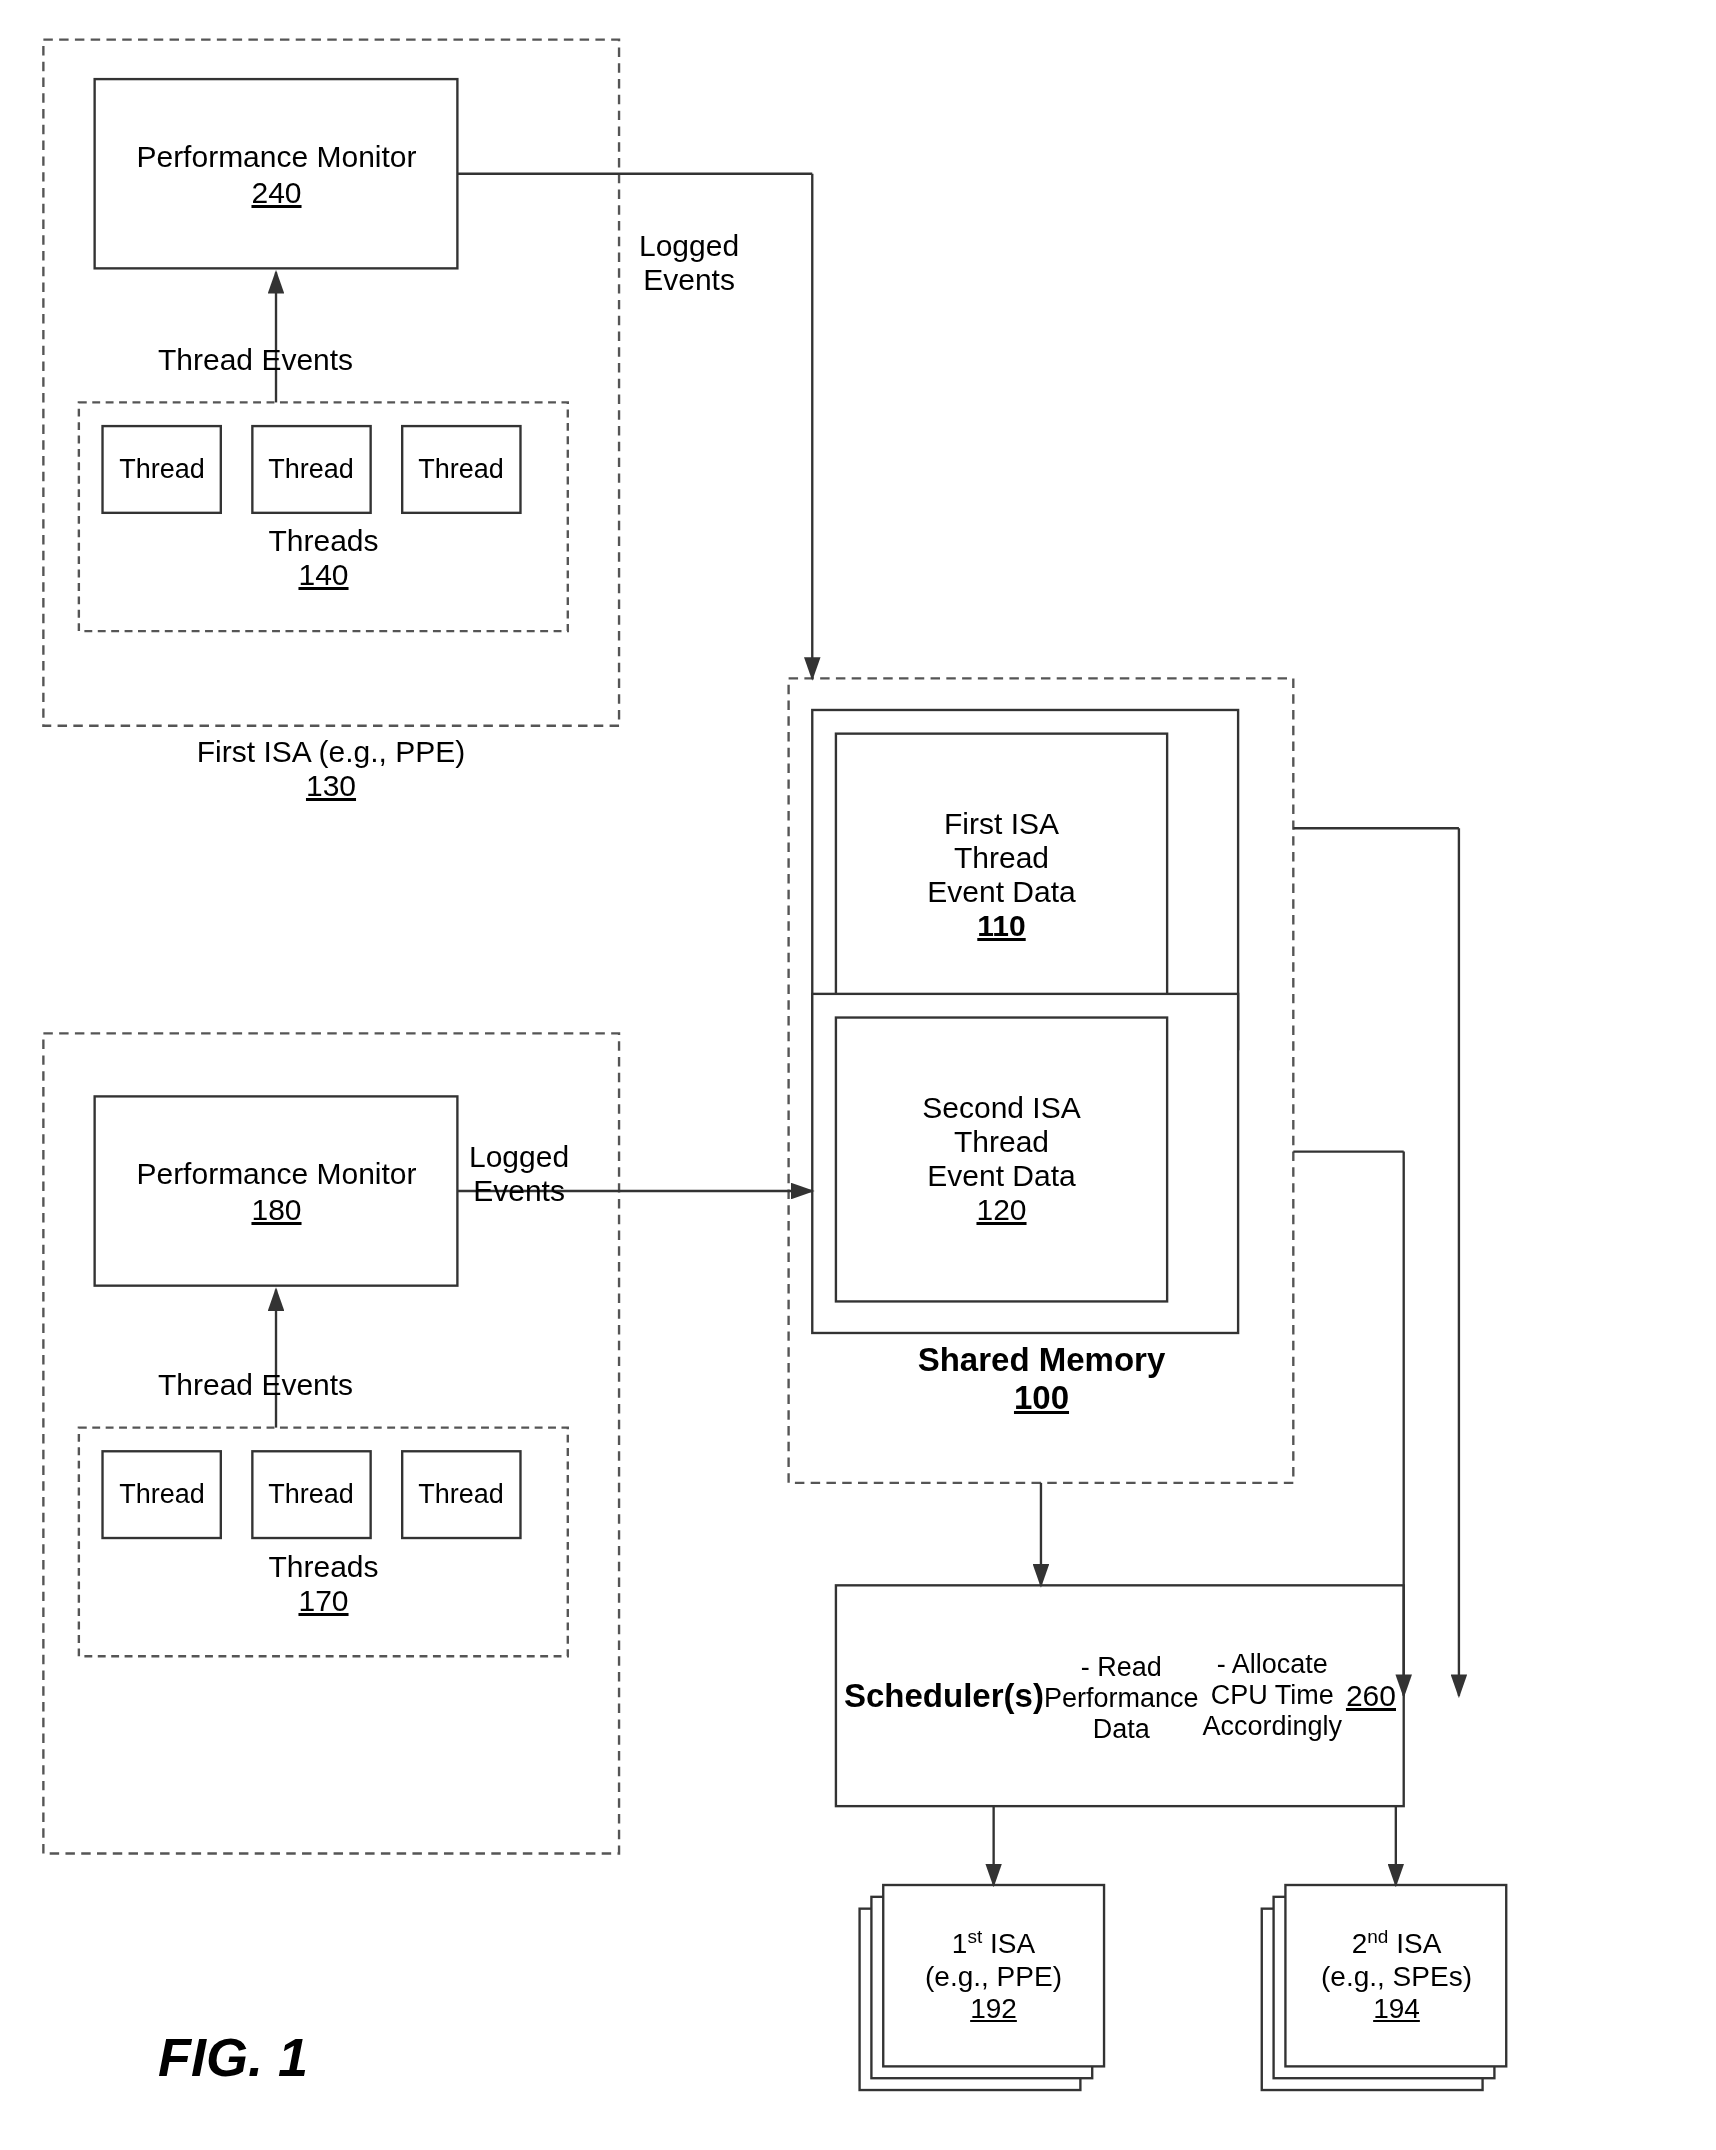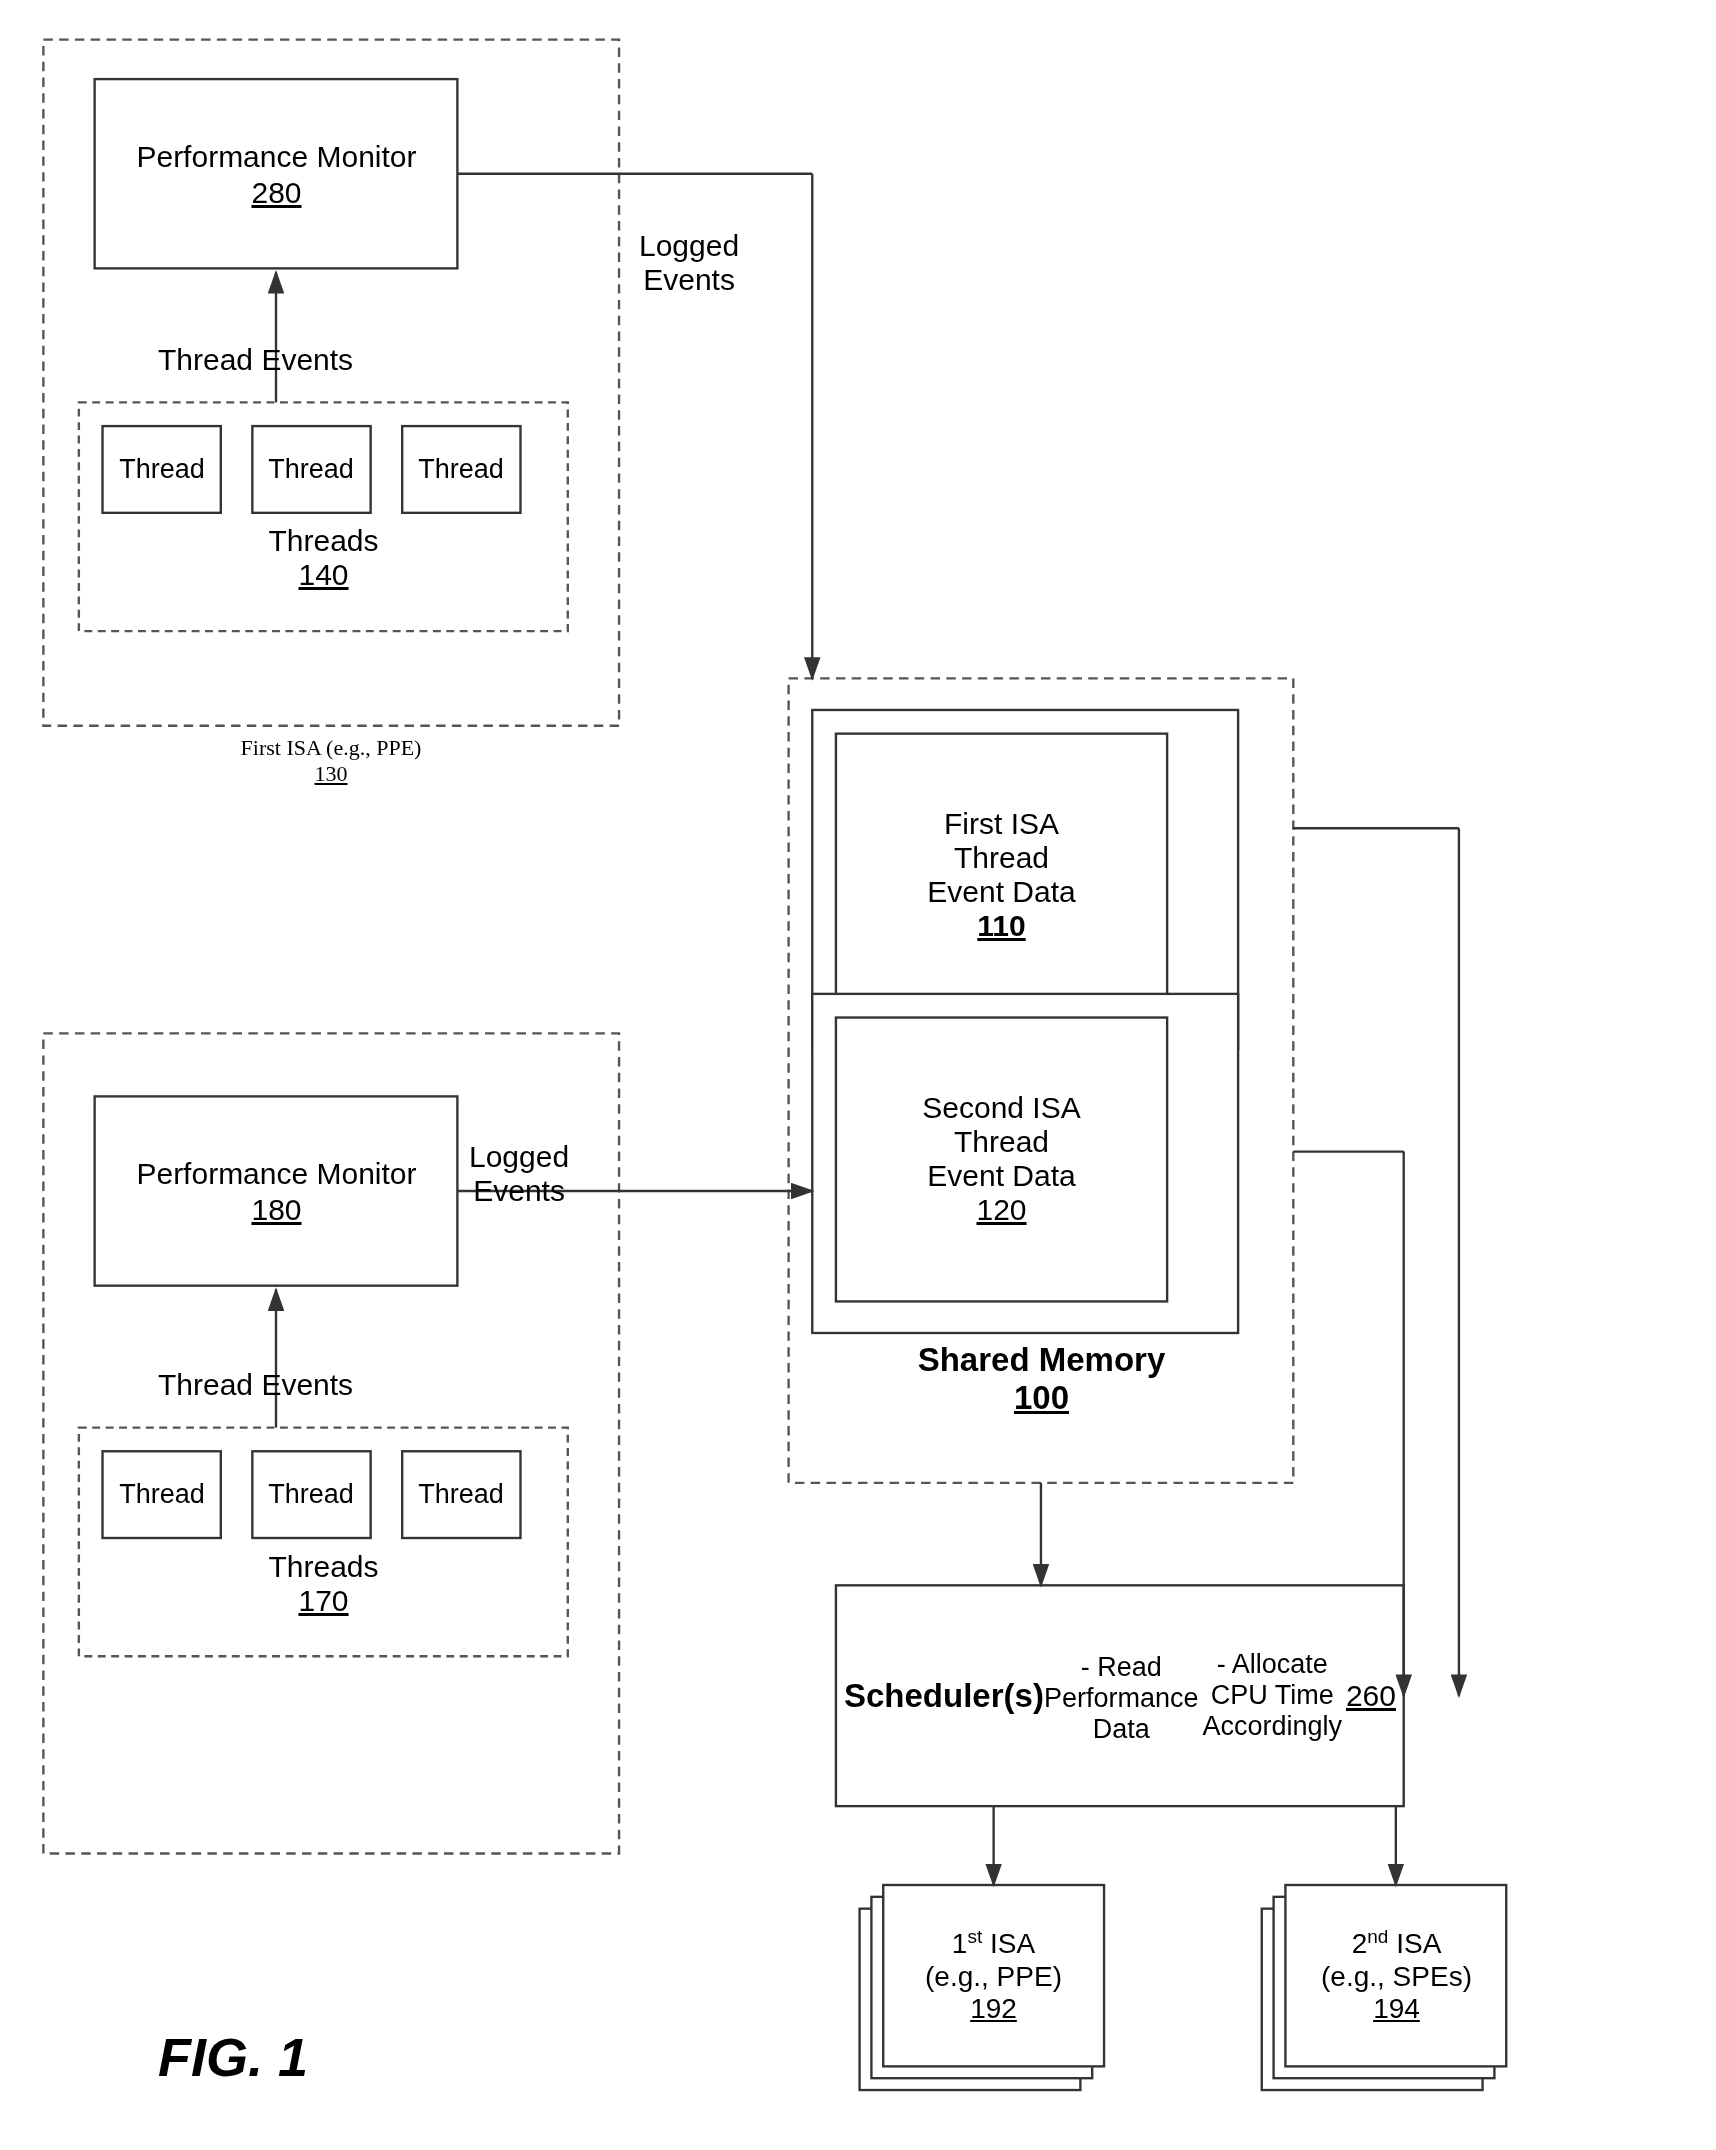--- a/index.html
+++ b/index.html
@@ -113,21 +113,21 @@
     <rect x="1630" y="2390" width="280" height="230" fill="white" stroke="#333" stroke-width="3"></rect>
 
     <line x1="1260" y1="2290" x2="1260" y2="2390" stroke="#333" stroke-width="3" marker-end="url(#arrowhead)"></line>
     <line x1="1770" y1="2290" x2="1770" y2="2390" stroke="#333" stroke-width="3" marker-end="url(#arrowhead)"></line>
 
   </svg>
 
   <div class="box-label" style="left:95px; top:79px; width:363px; height:189px; display:flex; flex-direction:column; align-items:center; justify-content:center;">
     <span style="font-size:30px; line-height:1.3;">Performance
 Monitor</span>
-    <span style="font-size:30px; text-decoration:underline;">280</span>
+    <span style="font-size:30px; text-decoration:underline;">240</span>
   </div>
 
   <div class="box-label" style="left:158px; top:343px; font-size:30px;">
     <span>Thread Events</span>
   </div>
 
   <div style="position:absolute; left:103px; top:426px; width:118px; height:87px; display:flex; align-items:center; justify-content:center; font-size:27px;">
     <span>Thread</span>
   </div>
   <div style="position:absolute; left:252px; top:426px; width:118px; height:87px; display:flex; align-items:center; justify-content:center; font-size:27px;">
@@ -135,21 +135,21 @@
   </div>
   <div style="position:absolute; left:402px; top:426px; width:118px; height:87px; display:flex; align-items:center; justify-content:center; font-size:27px;">
     <span>Thread</span>
   </div>
 
   <div class="box-label" style="left:79px; top:524px; width:489px; text-align:center; font-size:30px;">
     <span>Threads</span><br>
     <span style="text-decoration:underline;">140</span>
   </div>
 
-  <div class="box-label" style="left:43px; top:735px; width:576px; text-align:center; font-size:22px;font-family:Liberation Serif, serif;">
+  <div class="box-label" style="left:43px; top:735px; width:576px; text-align:center; font-size:30px;">
     <span>First ISA  (e.g., PPE)</span><br>
     <span style="text-decoration:underline;">130</span>
   </div>
 
   <div class="box-label" style="left:639px; top:229px; font-size:30px; text-align:center;">
     <span>Logged<br>Events</span>
   </div>
 
   <div class="box-label" style="left:836px; top:733px; width:331px; height:284px; display:flex; flex-direction:column; align-items:center; justify-content:center; font-size:30px;border-radius:22px;">
     <span>First ISA<br>Thread<br>Event Data</span>

